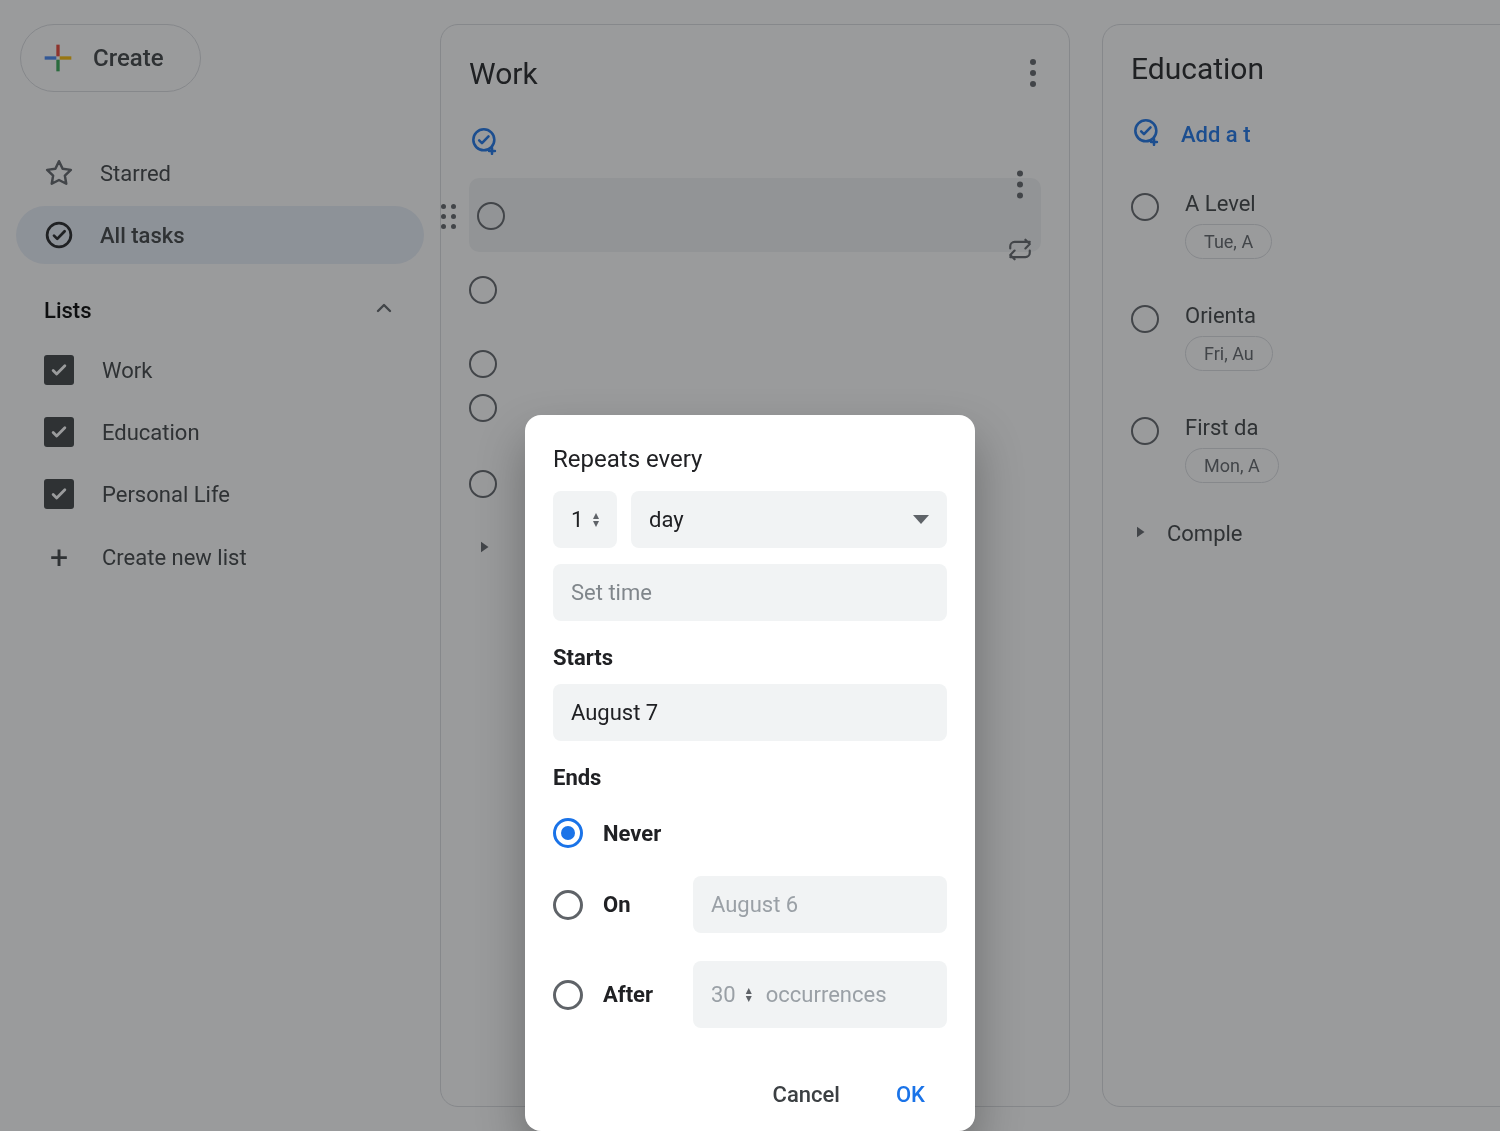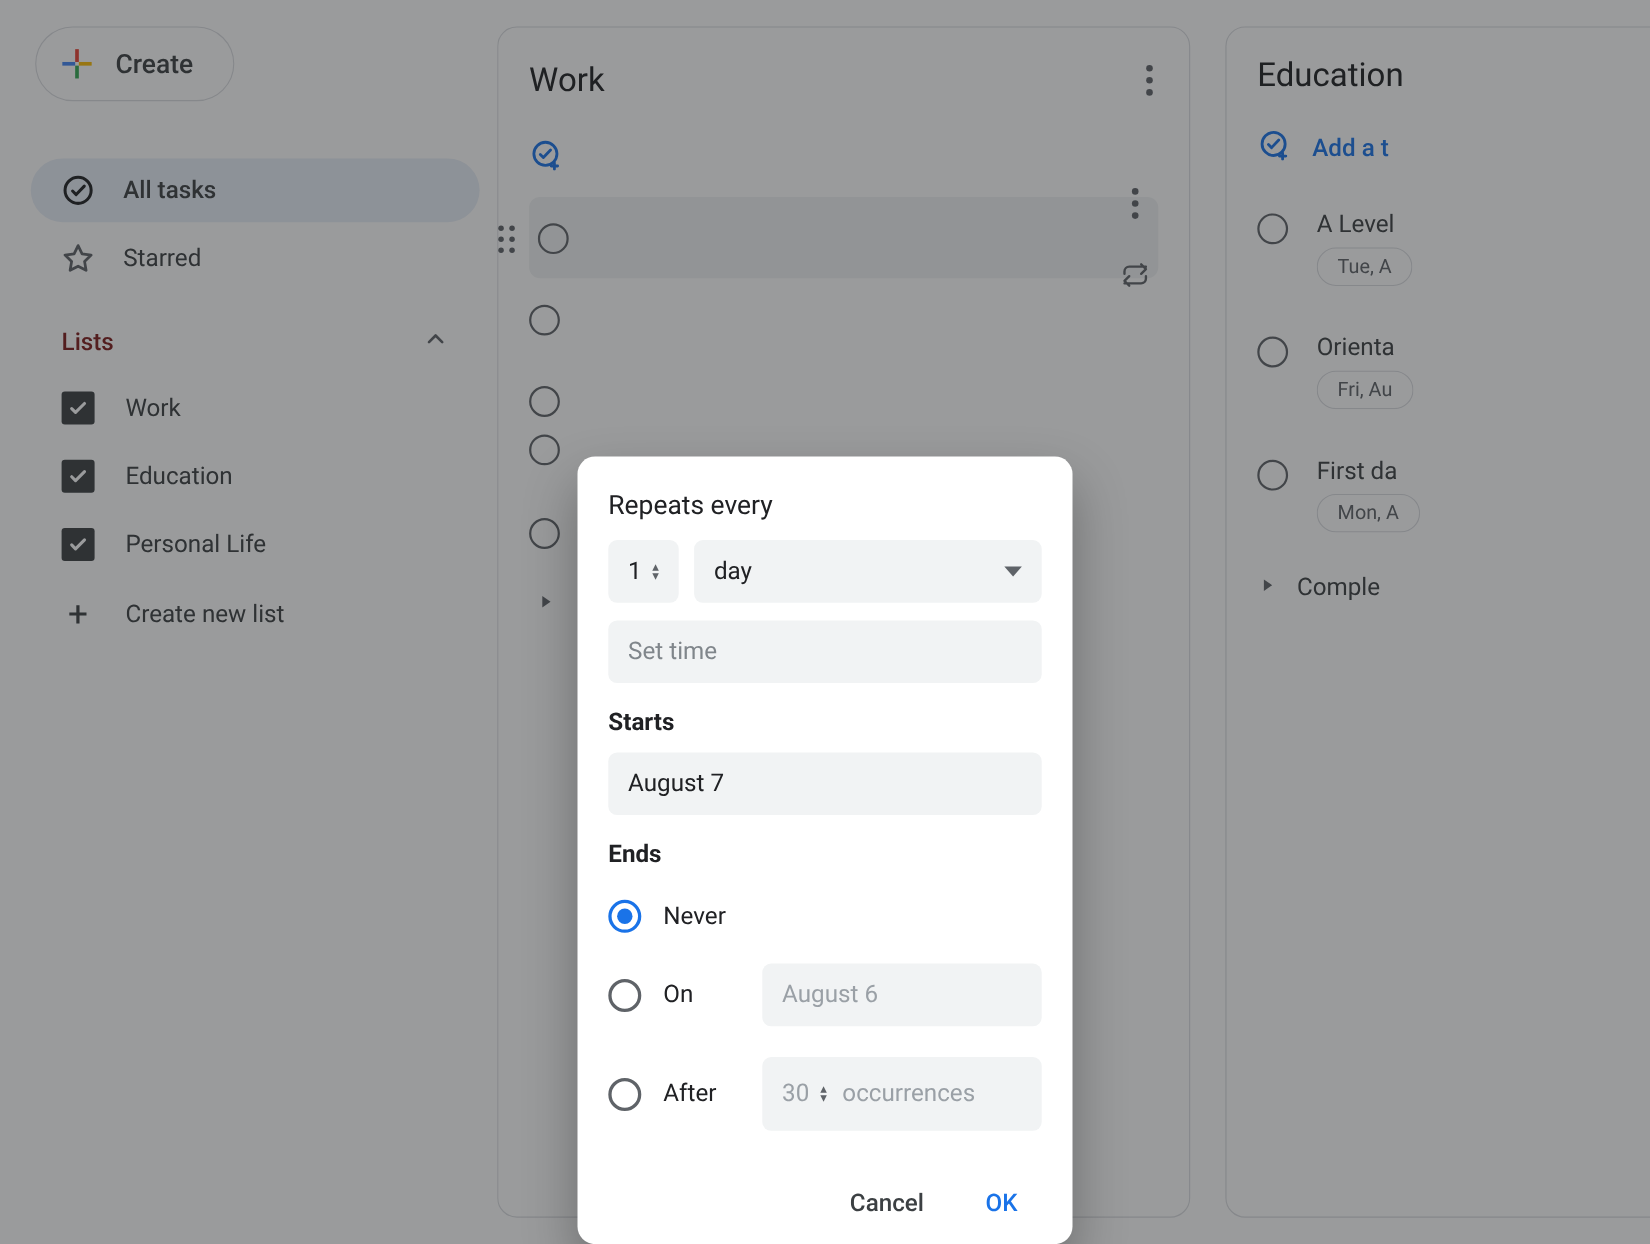--- a/index.html
+++ b/index.html
@@ -9,21 +9,20 @@
     background: #fff;
     overflow: hidden;
     position: relative;
     width: 1500px;
     height: 1131px;
   }
   .app-root {
     display: flex;
     width: 100%;
     height: 100%;
-    padding-left: 12px;
   }
   
   .sidebar {
     width: 440px;
     padding: 24px 16px;
     flex: none;
   }
   .create-btn {
     display: inline-flex;
     align-items: center;
@@ -50,21 +49,21 @@
   }
   .nav-row.active { background: #e8eef7; font-weight: 500; }
   .nav-icon { width: 30px; height: 30px; flex: none; display:flex; align-items:center; justify-content:center; }
   .lists-header {
     display: flex;
     align-items: center;
     justify-content: space-between;
     padding: 28px 28px 14px;
     font-size: 22px;
     font-weight: 500;
-    color: #7f1d1d;
+    color: #000000;
   }
   .list-row {
     display: flex;
     align-items: center;
     gap: 28px;
     padding: 16px 28px;
     font-size: 22px;
     color: #3c4043;
     cursor: pointer;
   }
@@ -166,21 +165,21 @@
   .sel-fld { flex:1; justify-content:space-between; cursor:pointer; }
   .full-fld { width:100%; cursor:pointer; }
   .section-label { font-size: 22px; font-weight:700; margin: 24px 0 14px; }
   .radio-row { display:flex; align-items:center; gap:20px; padding: 14px 0; }
   .custom-radio {
     width: 30px; height:30px; border:3px solid #5f6368; border-radius:50%;
     display:flex; align-items:center; justify-content:center; flex:none;
   }
   .custom-radio.checked { border-color:#1a73e8; }
   .custom-radio.checked::after { content:''; width:14px; height:14px; background:#1a73e8; border-radius:50%; }
-  .radio-label { min-width: 70px; }
+  .radio-label { min-width: 70px; font-weight: bold; }
   .radio-fld { flex:1; }
   .disabled-fld { color:#9aa0a6; }
   .occurr-box { display:flex; align-items:center; gap:14px; flex:1; background:#f1f3f4; border-radius:8px; padding:21px 18px;}
   .occurr-num { display:flex; align-items:center; gap:10px; color:#9aa0a6;}
   .dialog-actions { display:flex; justify-content:flex-end; gap:56px; padding-top:40px; padding-right:22px; font-size:22px; font-weight:500;}
   .btn-cancel { color:#3c4043; cursor:pointer;}
   .btn-ok { color:#1a73e8; cursor:pointer;}
   .down-caret { width:0;height:0;border-left:8px solid transparent;border-right:8px solid transparent;border-top:9px solid #5f6368;}
 </style>
 </head>
@@ -194,37 +193,37 @@
         <svg width="34" height="34" viewBox="0 0 36 36">
           <rect x="16" y="2" width="4" height="14" fill="#EA4335"></rect>
           <rect x="16" y="20" width="4" height="14" fill="#34A853"></rect>
           <rect x="2" y="16" width="14" height="4" fill="#4285F4"></rect>
           <rect x="20" y="16" width="14" height="4" fill="#FBBC04"></rect>
         </svg>
       </span>
       <span class="create-label">Create</span>
     </div>
 
+    <div class="nav-row">
+      <span class="nav-icon">
+        <svg width="30" height="30" viewBox="0 0 24 24" fill="none" stroke="#5f6368" stroke-width="2">
+          <path d="M12 2.6l2.9 6 6.6.9-4.8 4.6 1.1 6.5L12 17.6l-5.8 3 1.1-6.5L2.5 9.5l6.6-.9L12 2.6z" stroke-linejoin="round"></path>
+        </svg>
+      </span>
+      <span>Starred</span>
+    </div>
+
     <div class="nav-row active">
       <span class="nav-icon">
         <svg width="30" height="30" viewBox="0 0 24 24" fill="none" stroke="#202124" stroke-width="2.2">
           <circle cx="12" cy="12" r="9.5"></circle>
           <path d="M8 12.5l2.6 2.6L16.5 9" stroke-linecap="round" stroke-linejoin="round"></path>
         </svg>
       </span>
       <span>All tasks</span>
-    </div>
-
-    <div class="nav-row">
-      <span class="nav-icon">
-        <svg width="30" height="30" viewBox="0 0 24 24" fill="none" stroke="#5f6368" stroke-width="2">
-          <path d="M12 2.6l2.9 6 6.6.9-4.8 4.6 1.1 6.5L12 17.6l-5.8 3 1.1-6.5L2.5 9.5l6.6-.9L12 2.6z" stroke-linejoin="round"></path>
-        </svg>
-      </span>
-      <span>Starred</span>
     </div>
 
     <div class="lists-header">
       <span>Lists</span>
       <span>
         <svg width="24" height="24" viewBox="0 0 24 24" fill="none" stroke="#5f6368" stroke-width="2.4">
           <path d="M6 15l6-6 6 6" stroke-linecap="round" stroke-linejoin="round"></path>
         </svg>
       </span>
     </div>

